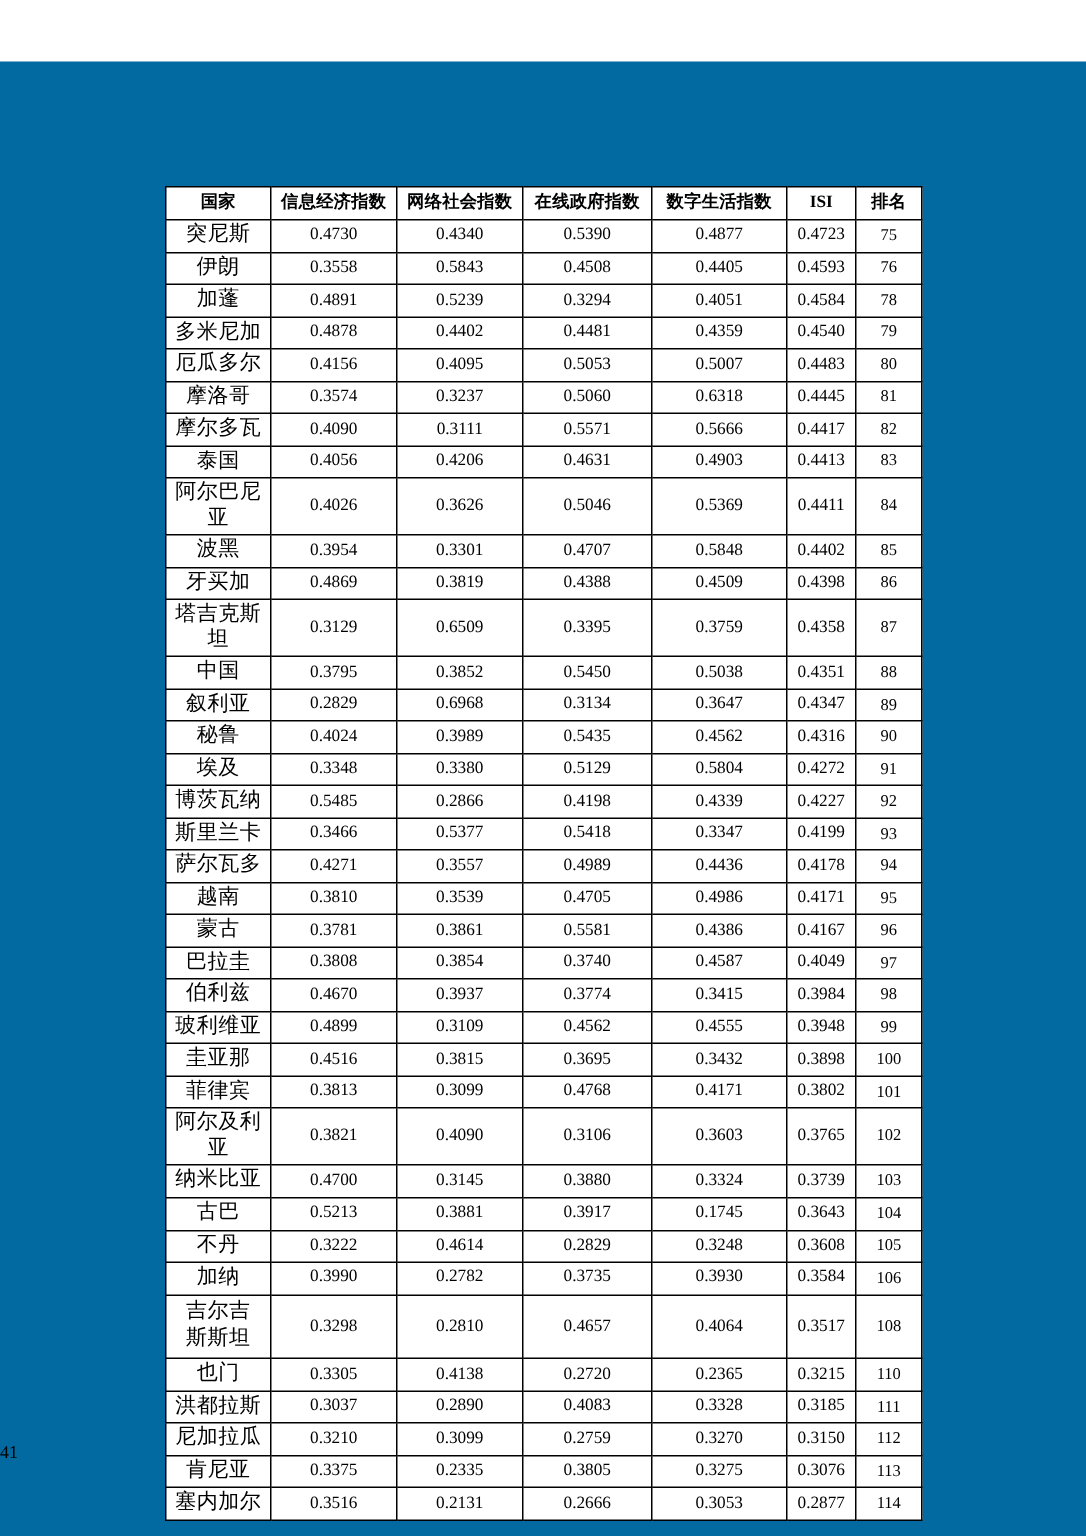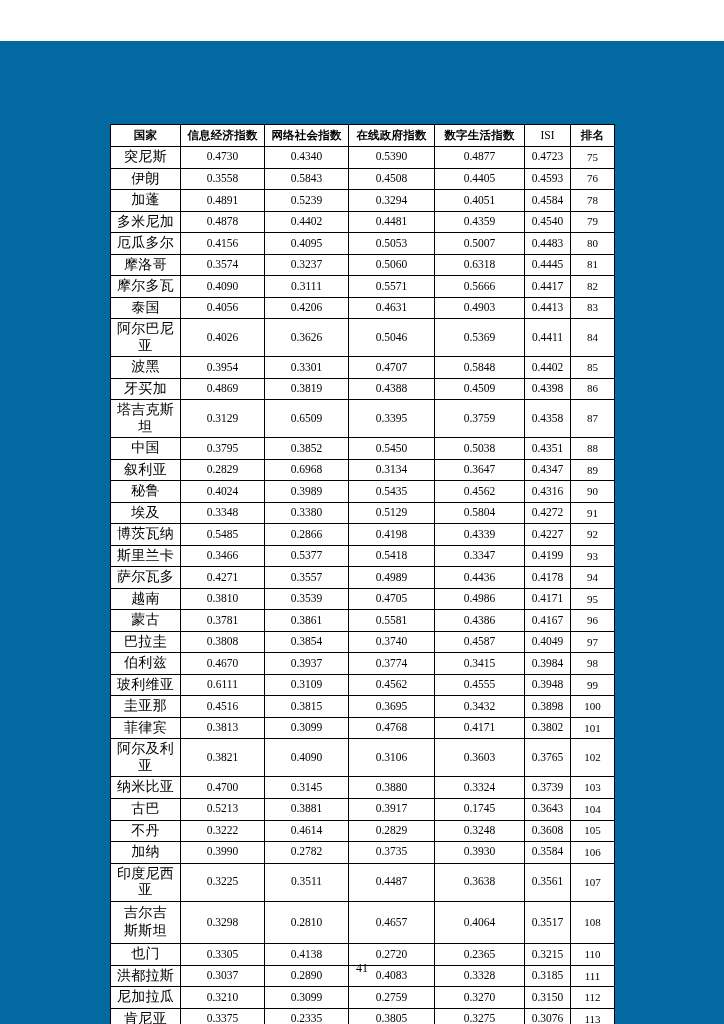--- a/index.html
+++ b/index.html
@@ -58,21 +58,21 @@
   }
   table.isi thead th {
     font-weight: bold;
     font-size: 11.5px;
     height: 22px;
     padding: 3px 1px;
     letter-spacing: 0.2px;
   }
   table.isi th.h-isi {
     font-family: "Liberation Serif", "DejaVu Serif", serif;
-    font-weight: normal;
+    font-weight: bold;
     letter-spacing: 0;
   }
   table.isi td.country {
     font-size: 14px;
     letter-spacing: 0.3px;
   }
   table.isi td.num {
     font-size: 11.5px;
     font-family: "Liberation Serif", "DejaVu Serif", serif;
   }
@@ -85,21 +85,21 @@
   table.isi tr.tall td.country {
     padding-left: 8px;
     padding-right: 8px;
     line-height: 1.35;
   }
   .page-number {
     position: absolute;
     left: 0;
     top: 920px;
     width: 724px;
-    text-align: center;
+    text-align: left;
     font-size: 12px;
     font-family: "Liberation Serif", "DejaVu Serif", serif;
     color: #000000;
   }
 </style>
 </head>
 <body>
 
 <div class="page">
 
@@ -328,21 +328,21 @@
             <td class="country">伯利兹</td>
             <td class="num">0.4670</td>
             <td class="num">0.3937</td>
             <td class="num">0.3774</td>
             <td class="num">0.3415</td>
             <td class="num">0.3984</td>
             <td class="rank">98</td>
           </tr>
           <tr>
             <td class="country">玻利维亚</td>
-            <td class="num">0.6111</td>
+            <td class="num">0.4899</td>
             <td class="num">0.3109</td>
             <td class="num">0.4562</td>
             <td class="num">0.4555</td>
             <td class="num">0.3948</td>
             <td class="rank">99</td>
           </tr>
           <tr>
             <td class="country">圭亚那</td>
             <td class="num">0.4516</td>
             <td class="num">0.3815</td>
@@ -397,29 +397,20 @@
             <td class="rank">105</td>
           </tr>
           <tr>
             <td class="country">加纳</td>
             <td class="num">0.3990</td>
             <td class="num">0.2782</td>
             <td class="num">0.3735</td>
             <td class="num">0.3930</td>
             <td class="num">0.3584</td>
             <td class="rank">106</td>
-          </tr>
-          <tr>
-            <td class="country">印度尼西亚</td>
-            <td class="num">0.3225</td>
-            <td class="num">0.3511</td>
-            <td class="num">0.4487</td>
-            <td class="num">0.3638</td>
-            <td class="num">0.3561</td>
-            <td class="rank">107</td>
           </tr>
           <tr class="tall">
             <td class="country">吉尔吉斯斯坦</td>
             <td class="num">0.3298</td>
             <td class="num">0.2810</td>
             <td class="num">0.4657</td>
             <td class="num">0.4064</td>
             <td class="num">0.3517</td>
             <td class="rank">108</td>
           </tr>

